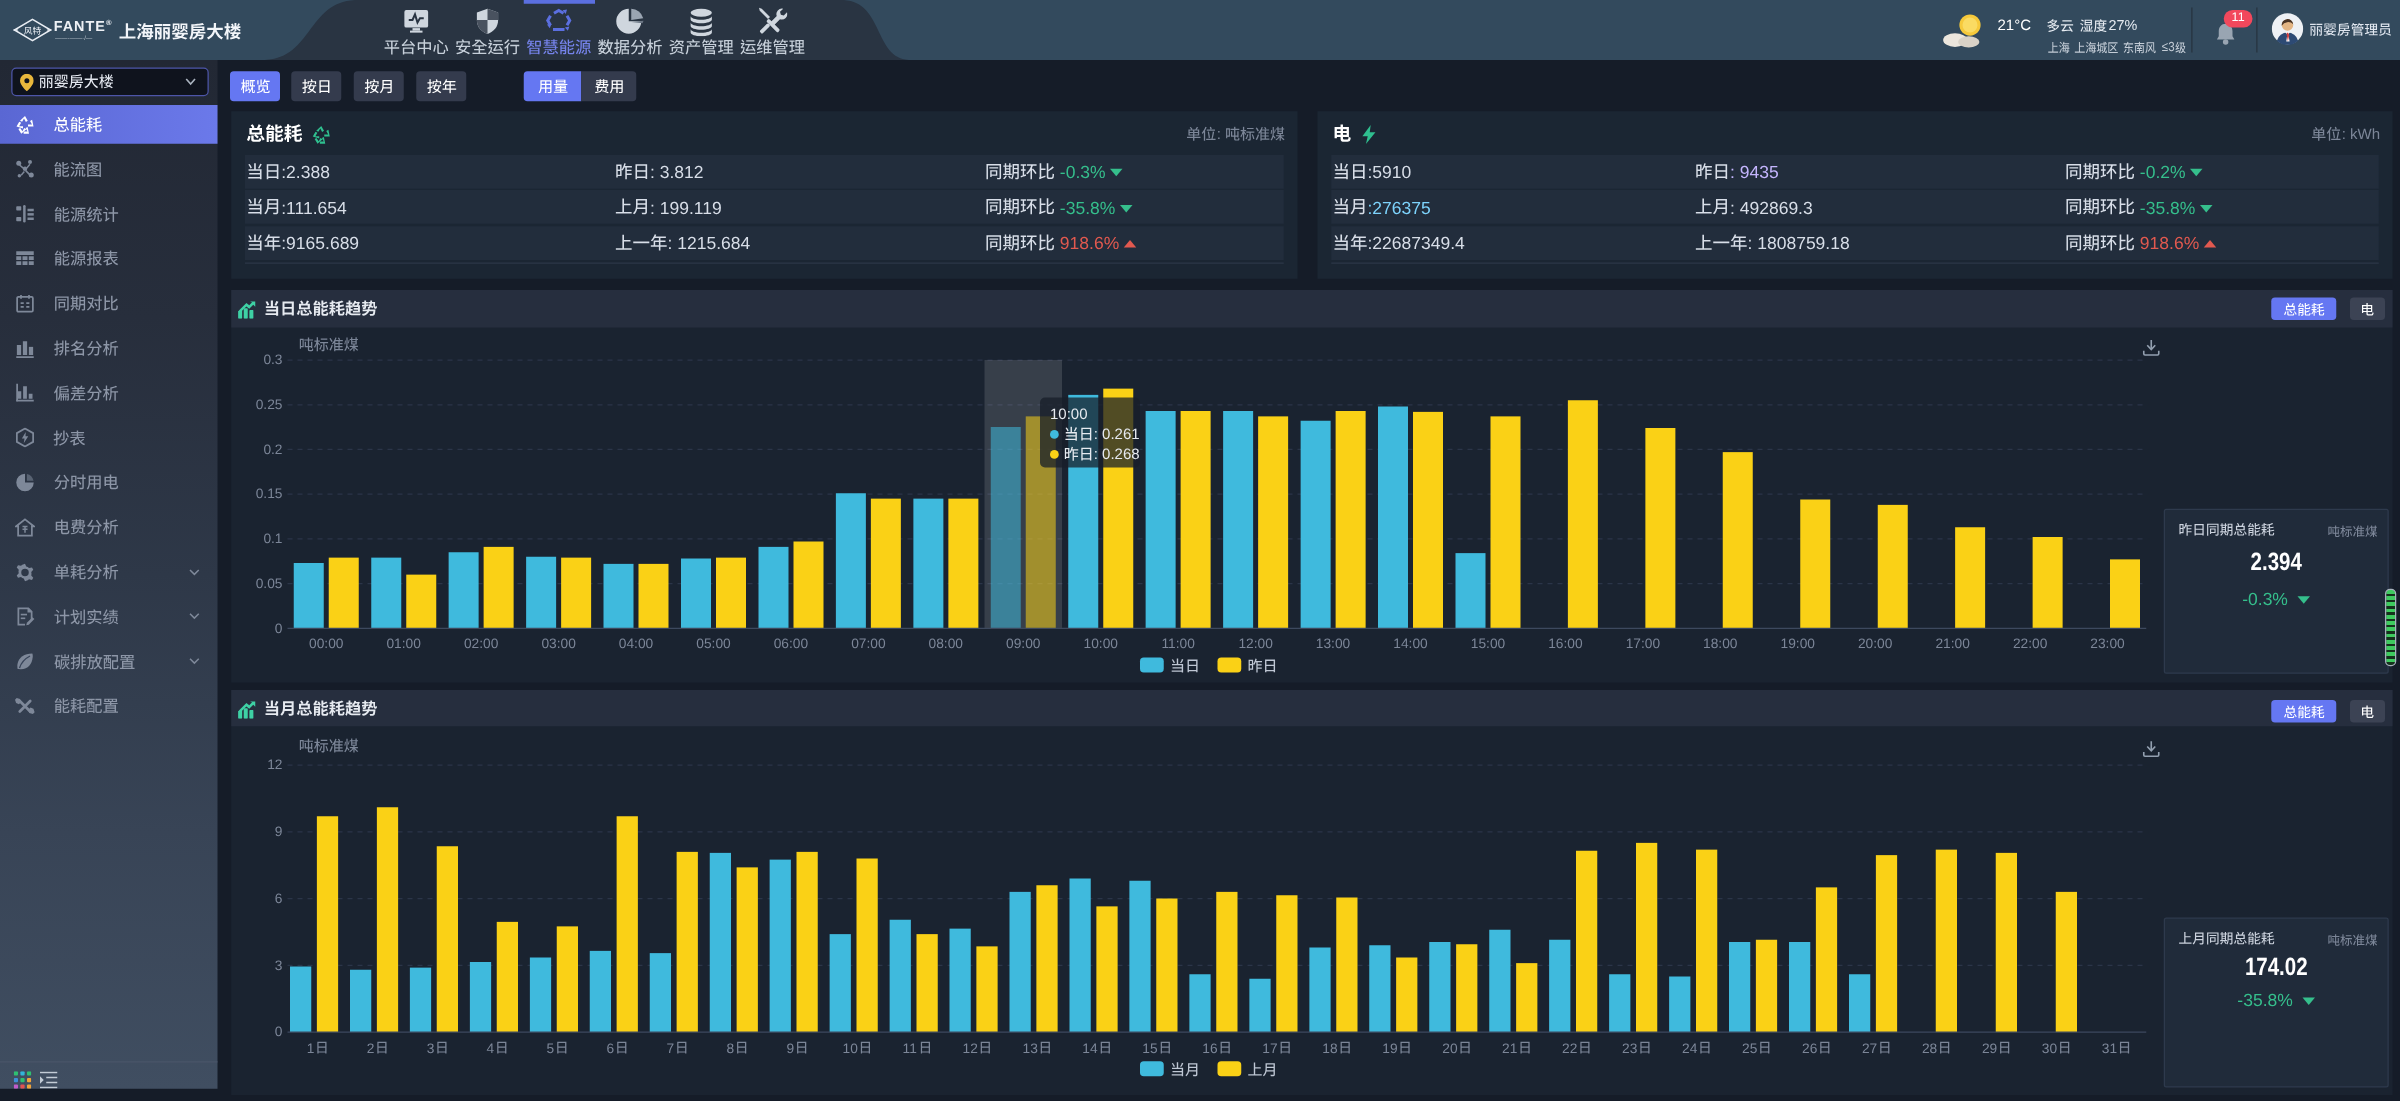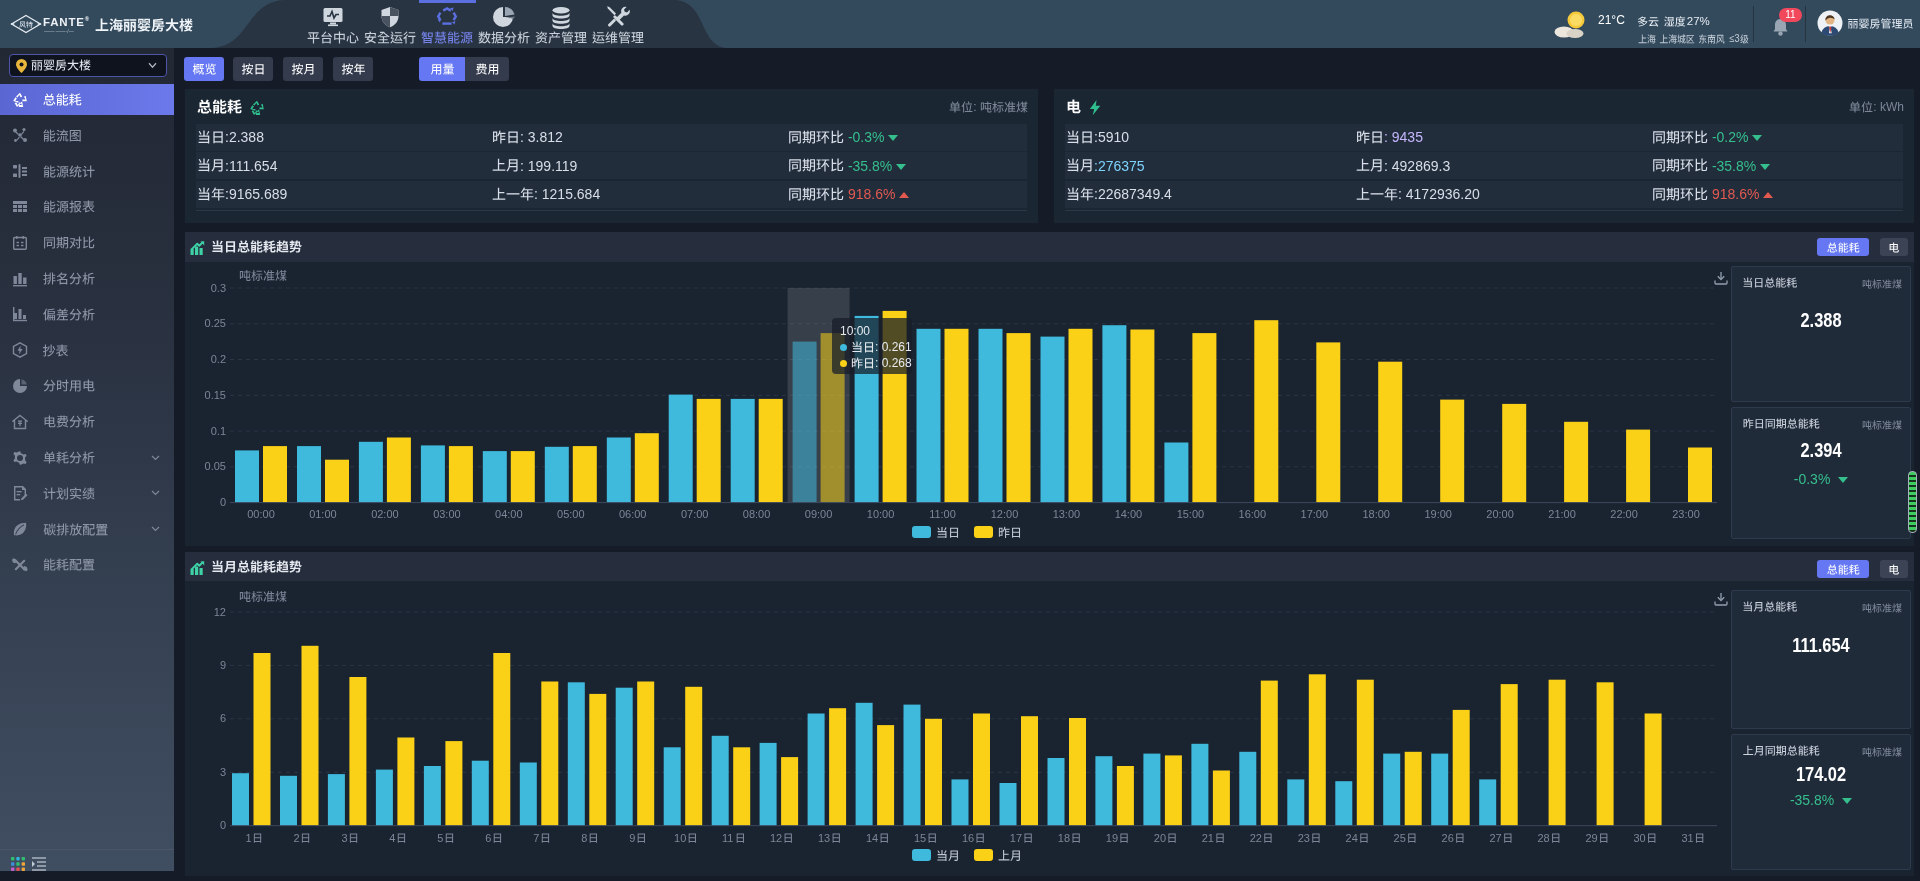--- a/index.html
+++ b/index.html
@@ -861,21 +861,21 @@
             <use href="#G5f53"></use>
             <use href="#G5e74" x="1000"></use>
           </g>
         </svg><span style="color:#d8dee8">:22687349.4</span></span>
       <span class="ab" style="left:291px"><svg class="z" width="42.0" height="14" viewBox="0 -880 3000 1000" fill="#d8dee8">
           <g transform="scale(1,-1)">
             <use href="#G4e0a"></use>
             <use href="#G4e00" x="1000"></use>
             <use href="#G5e74" x="2000"></use>
           </g>
-        </svg><span style="color:#d8dee8">: 4172936.20</span></span>
+        </svg><span style="color:#d8dee8">: 1808759.18</span></span>
       <span class="ab" style="left:587px"><svg class="z" width="56.0" height="14" viewBox="0 -880 4000 1000" fill="#d8dee8">
           <g transform="scale(1,-1)">
             <use href="#G540c"></use>
             <use href="#G671f" x="1000"></use>
             <use href="#G73af" x="2000"></use>
             <use href="#G6bd4" x="3000"></use>
           </g>
         </svg><span class="red"> 918.6%</span><i class="tup"></i></span>
     </div>
     <div class="ab" style="left:11px;right:11px;top:120.5px;height:1px;background:#2c3748"></div>
@@ -1016,44 +1016,20 @@
       <g transform="translate(751.0,275.0) scale(0.01200,-0.01200)" fill="#bfc7d4">
         <use href="#G5f53"></use>
         <use href="#G65e5" x="1000"></use>
       </g>
       <rect x="789" y="264" width="19" height="12" rx="3" fill="#fad116"></rect>
       <g transform="translate(813.0,275.0) scale(0.01200,-0.01200)" fill="#bfc7d4">
         <use href="#G6628"></use>
         <use href="#G65e5" x="1000"></use>
       </g>
     </svg>
-    <div class="box" style="top:34px;height:136px">
-      <div class="ab zl" style="left:9px;top:10px">
-        <svg class="z" width="57.5" height="11" viewBox="0 -880 5000 1000" fill="#ccd3de">
-          <g transform="scale(1,-1)">
-            <use href="#G5f53"></use>
-            <use href="#G65e5" x="1000"></use>
-            <use href="#G603b" x="2000"></use>
-            <use href="#G80fd" x="3000"></use>
-            <use href="#G8017" x="4000"></use>
-          </g>
-        </svg>
-      </div>
-      <div class="ab zl" style="right:8px;top:12px">
-        <svg class="z" width="40.0" height="10" viewBox="0 -880 4000 1000" fill="#7c8698">
-          <g transform="scale(1,-1)">
-            <use href="#G5428"></use>
-            <use href="#G6807" x="1000"></use>
-            <use href="#G51c6" x="2000"></use>
-            <use href="#G7164" x="3000"></use>
-          </g>
-        </svg>
-      </div>
-      <div class="bval" style="top:42px;transform:scaleX(.82)">2.388</div>
-    </div>
     <div class="box" style="top:175px;height:132px">
       <div class="ab zl" style="left:9px;top:10px">
         <svg class="z" width="80.5" height="11" viewBox="0 -880 7000 1000" fill="#ccd3de">
           <g transform="scale(1,-1)">
             <use href="#G6628"></use>
             <use href="#G65e5" x="1000"></use>
             <use href="#G540c" x="2000"></use>
             <use href="#G671f" x="3000"></use>
             <use href="#G603b" x="4000"></use>
             <use href="#G80fd" x="5000"></use>
@@ -1334,44 +1310,20 @@
       <g transform="translate(751.0,279.0) scale(0.01200,-0.01200)" fill="#bfc7d4">
         <use href="#G5f53"></use>
         <use href="#G6708" x="1000"></use>
       </g>
       <rect x="789" y="268" width="19" height="12" rx="3" fill="#fad116"></rect>
       <g transform="translate(813.0,279.0) scale(0.01200,-0.01200)" fill="#bfc7d4">
         <use href="#G4e0a"></use>
         <use href="#G6708" x="1000"></use>
       </g>
     </svg>
-    <div class="box" style="top:38px;height:139px">
-      <div class="ab zl" style="left:9px;top:10px">
-        <svg class="z" width="57.5" height="11" viewBox="0 -880 5000 1000" fill="#ccd3de">
-          <g transform="scale(1,-1)">
-            <use href="#G5f53"></use>
-            <use href="#G6708" x="1000"></use>
-            <use href="#G603b" x="2000"></use>
-            <use href="#G80fd" x="3000"></use>
-            <use href="#G8017" x="4000"></use>
-          </g>
-        </svg>
-      </div>
-      <div class="ab zl" style="right:8px;top:12px">
-        <svg class="z" width="40.0" height="10" viewBox="0 -880 4000 1000" fill="#7c8698">
-          <g transform="scale(1,-1)">
-            <use href="#G5428"></use>
-            <use href="#G6807" x="1000"></use>
-            <use href="#G51c6" x="2000"></use>
-            <use href="#G7164" x="3000"></use>
-          </g>
-        </svg>
-      </div>
-      <div class="bval" style="top:43px;transform:scaleX(.82)">111.654</div>
-    </div>
     <div class="box" style="top:182px;height:136px">
       <div class="ab zl" style="left:9px;top:10px">
         <svg class="z" width="80.5" height="11" viewBox="0 -880 7000 1000" fill="#ccd3de">
           <g transform="scale(1,-1)">
             <use href="#G4e0a"></use>
             <use href="#G6708" x="1000"></use>
             <use href="#G540c" x="2000"></use>
             <use href="#G671f" x="3000"></use>
             <use href="#G603b" x="4000"></use>
             <use href="#G80fd" x="5000"></use>

